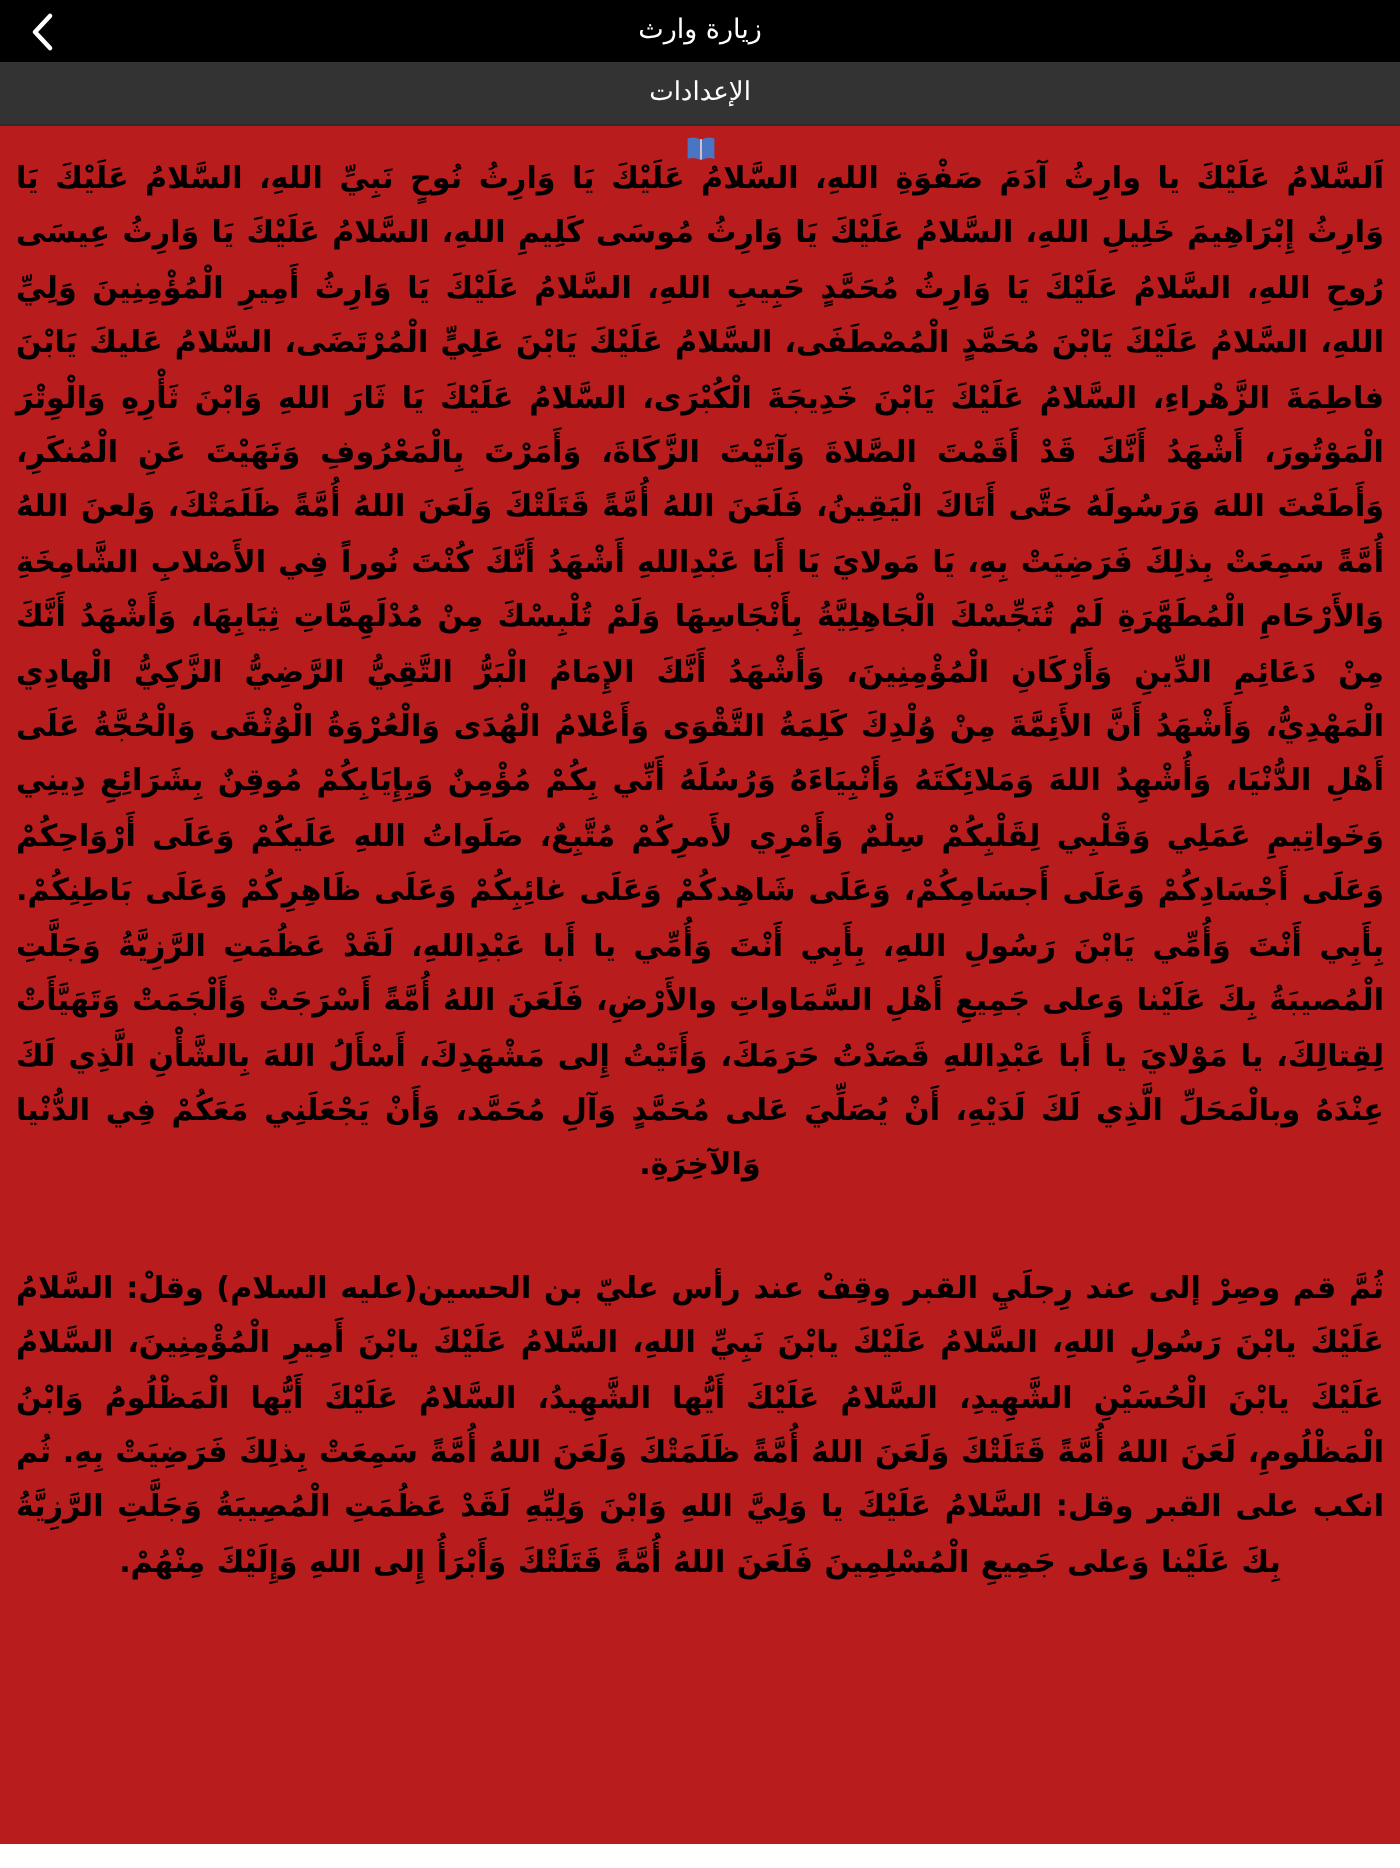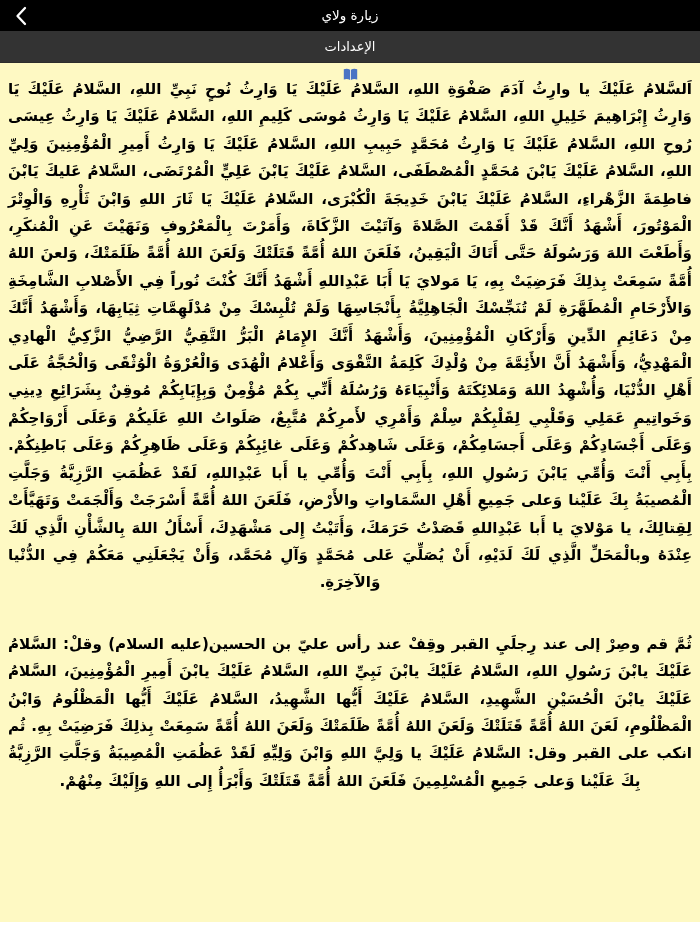--- a/index.html
+++ b/index.html
@@ -76,21 +76,21 @@
     display: flex;
     align-items: center;
     justify-content: center;
     width: 15px;
     height: 15px;
   }
   .toolbar-item .tb-icon svg { display: block; }
 
   
   .content {
-    background: #fef9c3;
+    background: #b91c1c;
     padding: 13px 8px 0 8px;
     height: 859px;
     box-sizing: border-box;
     overflow: hidden;
   }
   .para {
     color: #000000;
     font-size: 15.1px;
     line-height: 27.4px;
     text-align: justify;
@@ -111,21 +111,21 @@
 <body>
 
 <div class="titlebar">
   <div class="back-button">
     <span>
       <svg width="13" height="20" viewBox="0 0 13 20" aria-hidden="true">
         <polyline points="10,2 2.5,10 10,18" fill="none" stroke="#ffffff" stroke-width="2.3" stroke-linecap="round" stroke-linejoin="round"></polyline>
       </svg>
     </span>
   </div>
-  <div class="titlebar-title">زيارة ولاي</div>
+  <div class="titlebar-title">زيارة وارث</div>
 </div>
 
 <div class="toolbar">
 
 
   <div class="toolbar-item">
     <span class="tb-label">الإعدادات</span>
     <span class="tb-icon">
       <svg width="15" height="13" viewBox="0 0 15 13" aria-hidden="true">
         <path d="M0.8 1.3 C3 0.4 5.2 0.6 7.1 1.8 L7.1 12 C5.2 10.8 3 10.6 0.8 11.5 Z" fill="#4a74c4"></path>

